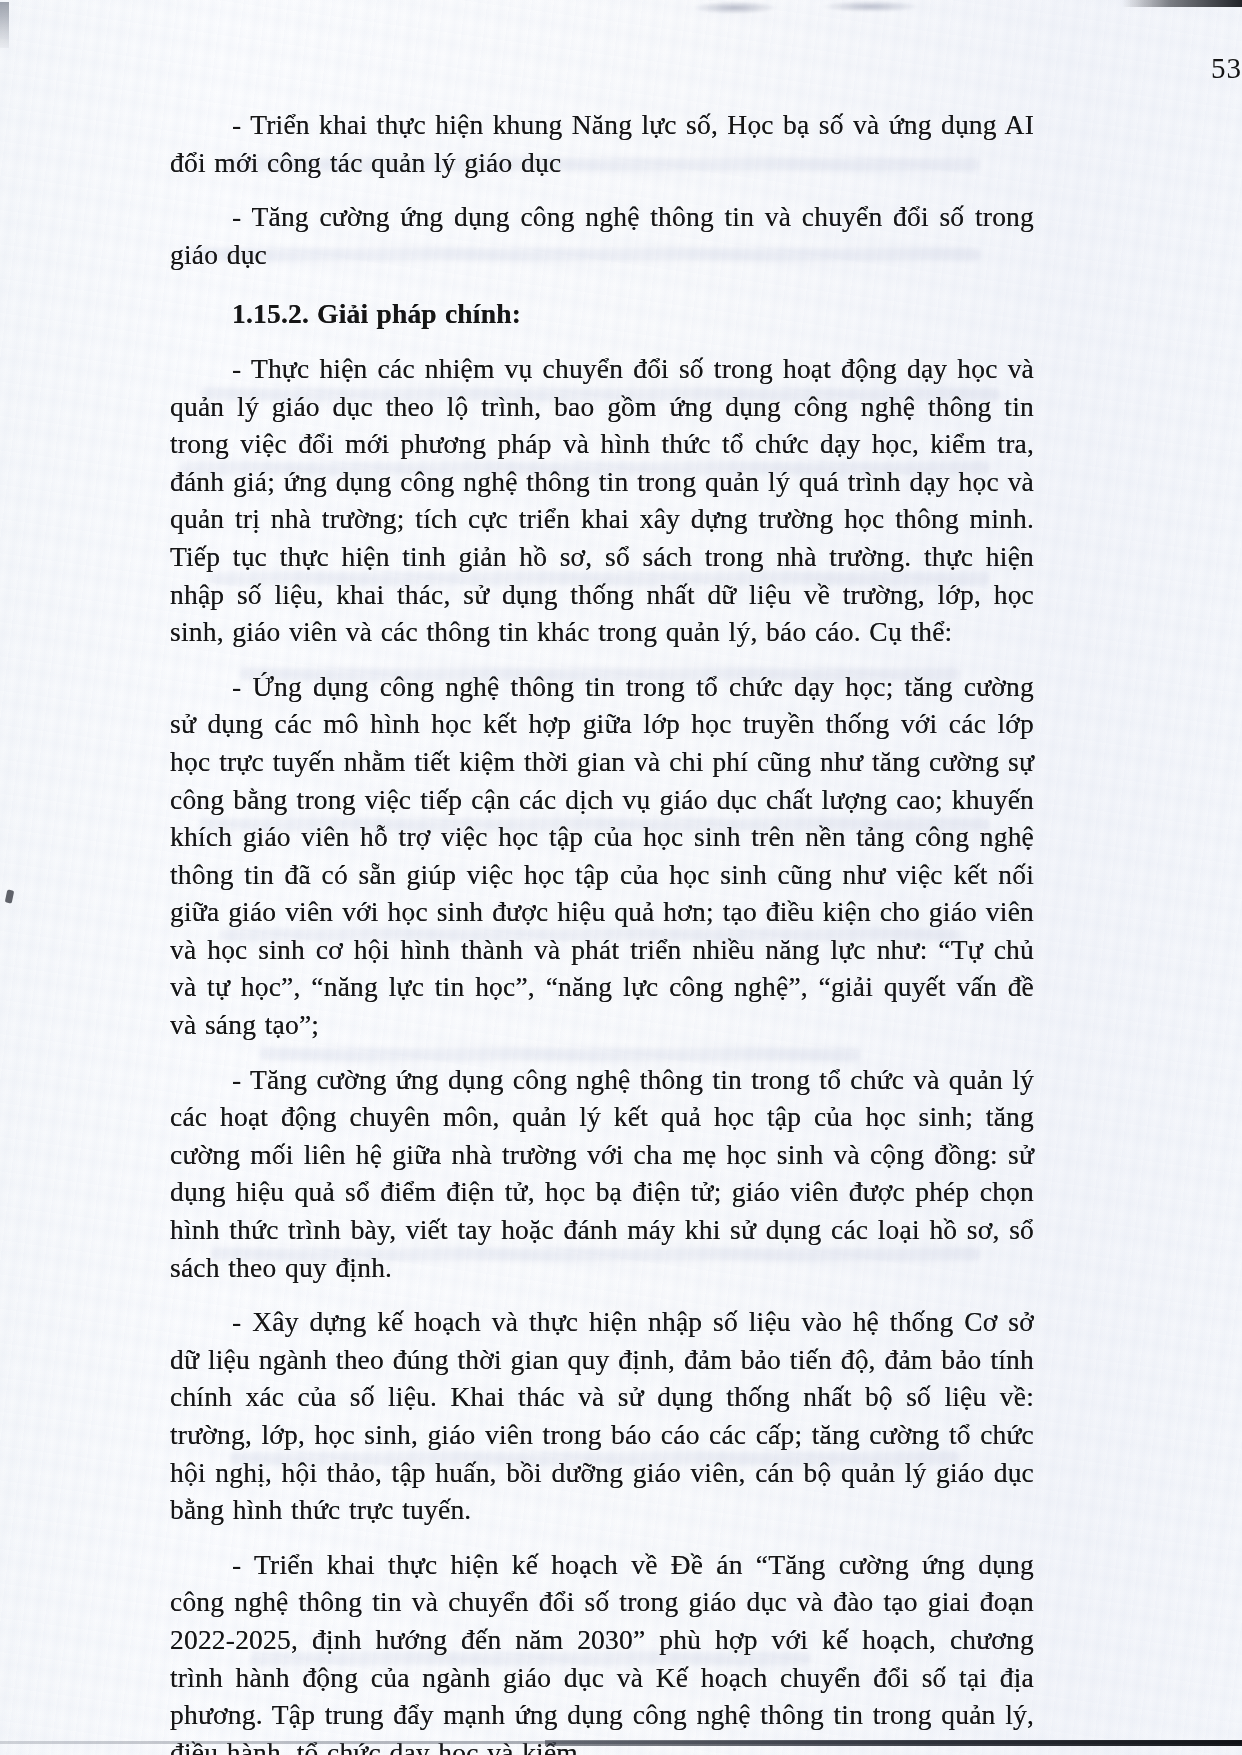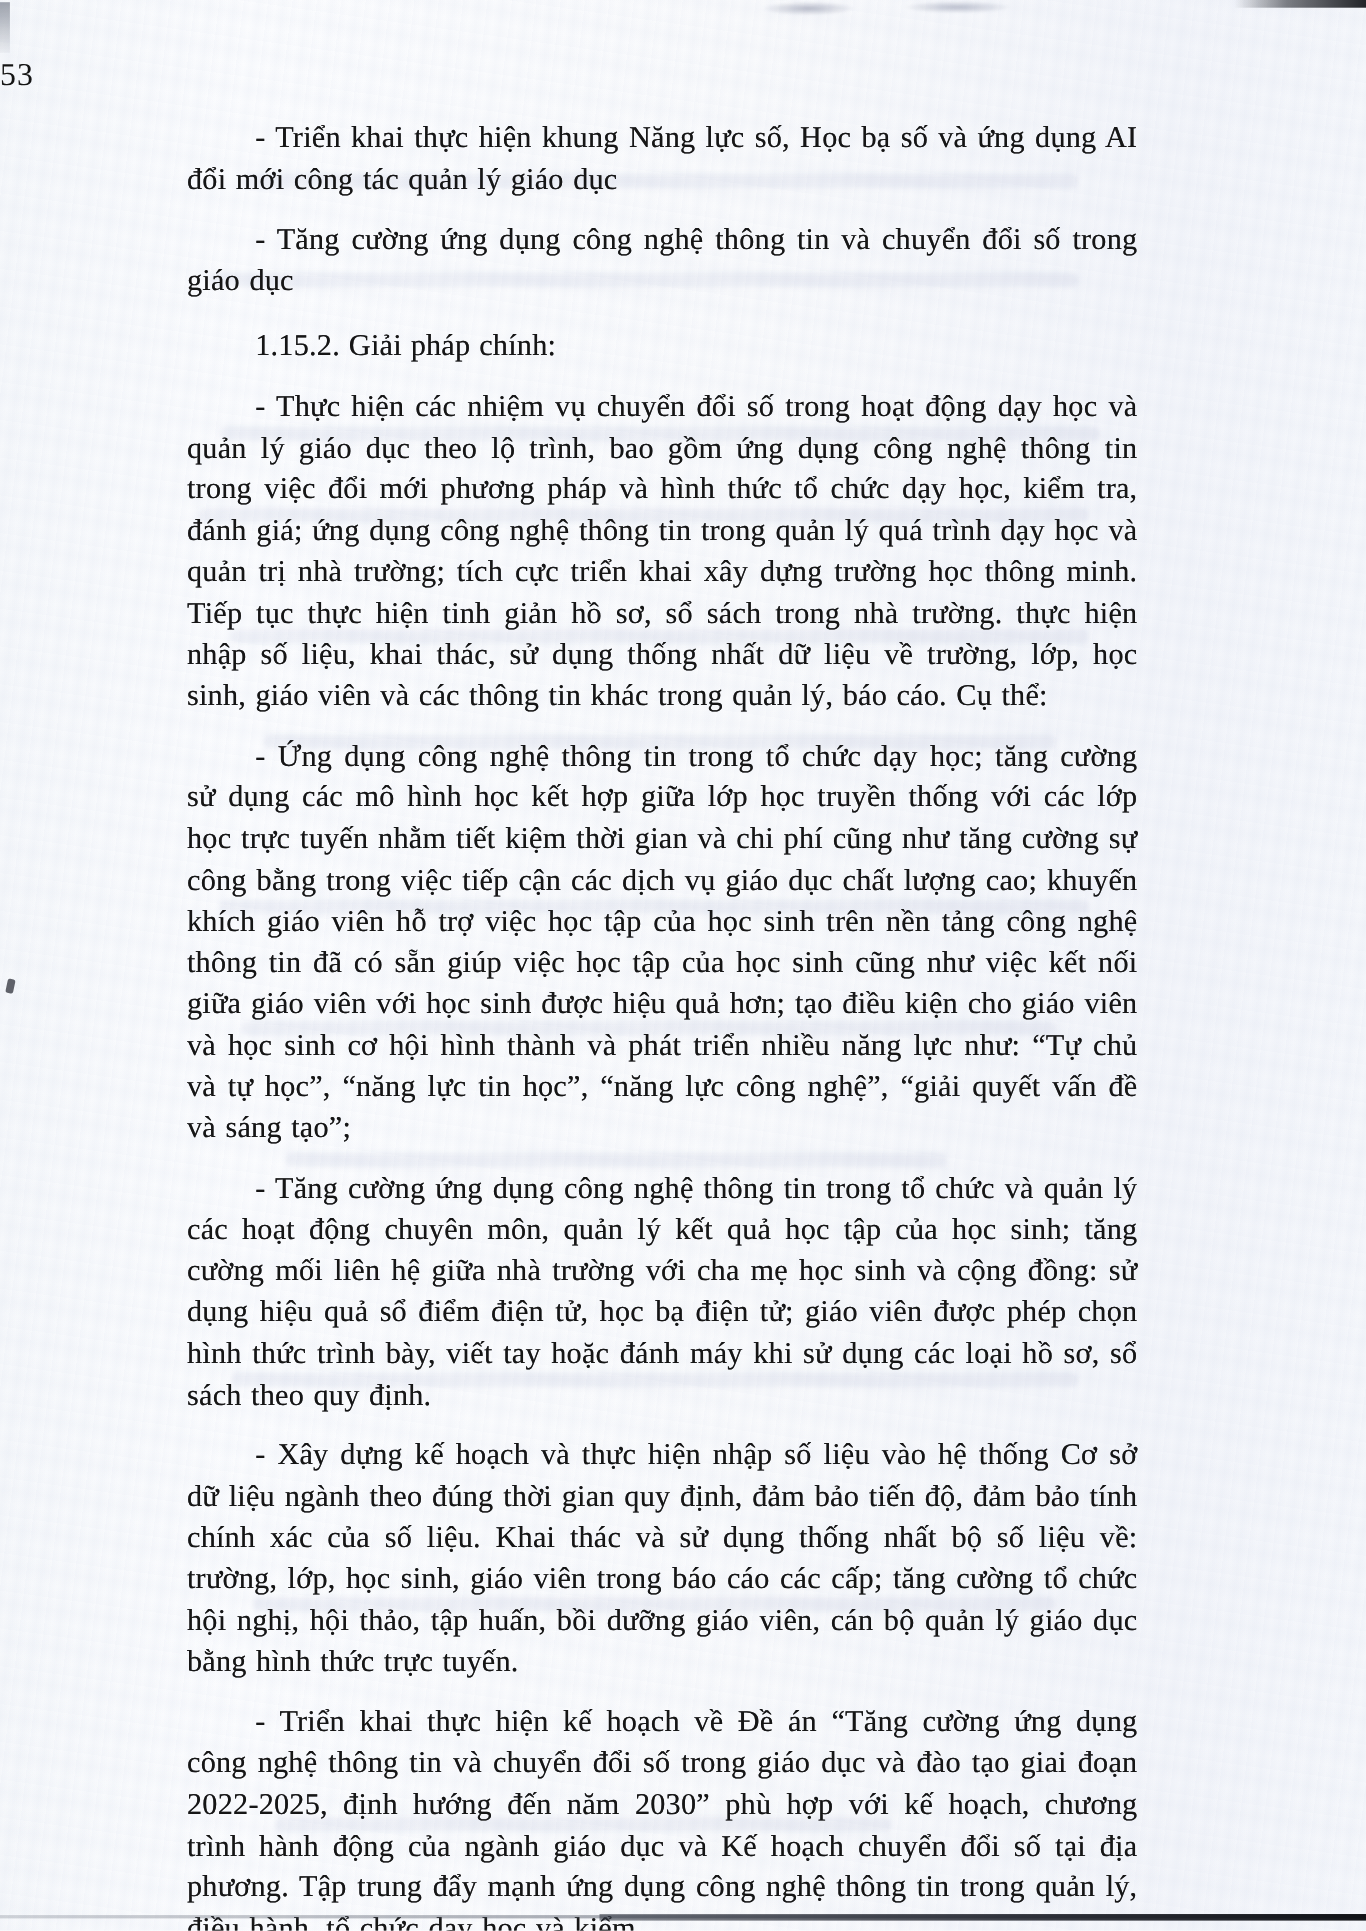--- a/index.html
+++ b/index.html
@@ -21,21 +21,21 @@
   }
   .page {
     position: absolute;
     inset: 0;
   }
   .page-number {
     position: absolute;
     top: 52px;
     left: 0;
     width: 100%;
-    text-align: left;
+    text-align: right;
     font-size: 29px;
     letter-spacing: 1px;
     color: #141414;
   }
   .text-block {
     position: absolute;
     top: 106px;
     left: 170px;
     width: 864px;
   }
@@ -43,21 +43,21 @@
     font-size: 27.5px;
     line-height: 37.6px;
     text-align: justify;
     text-indent: 62px;
     margin: 0 0 17px 0;
     letter-spacing: 0.2px;
     word-spacing: 1.5px;
     text-shadow: 0 0 0.5px rgba(20,20,25,0.7);
   }
   .heading {
-    font-weight: normal;
+    font-weight: bold;
     text-align: left;
     word-spacing: 1px;
     margin-top: 22px;
   }
   
   .ghost {
     position: absolute;
     border-radius: 6px;
     background: rgba(88, 108, 165, 0.075);
     filter: blur(2.5px);

